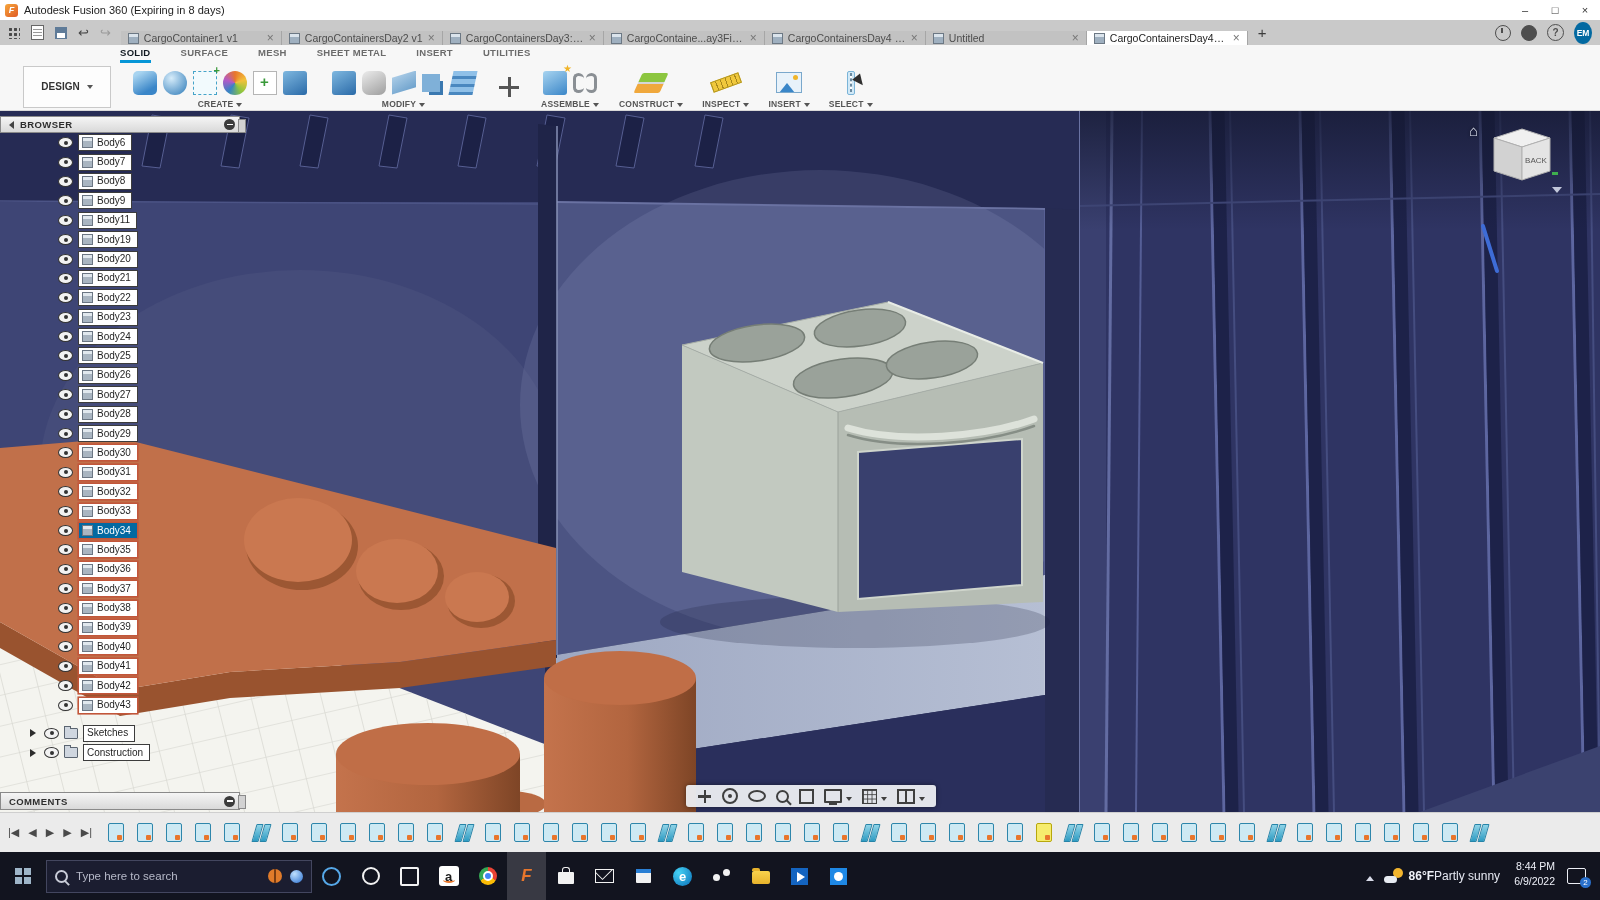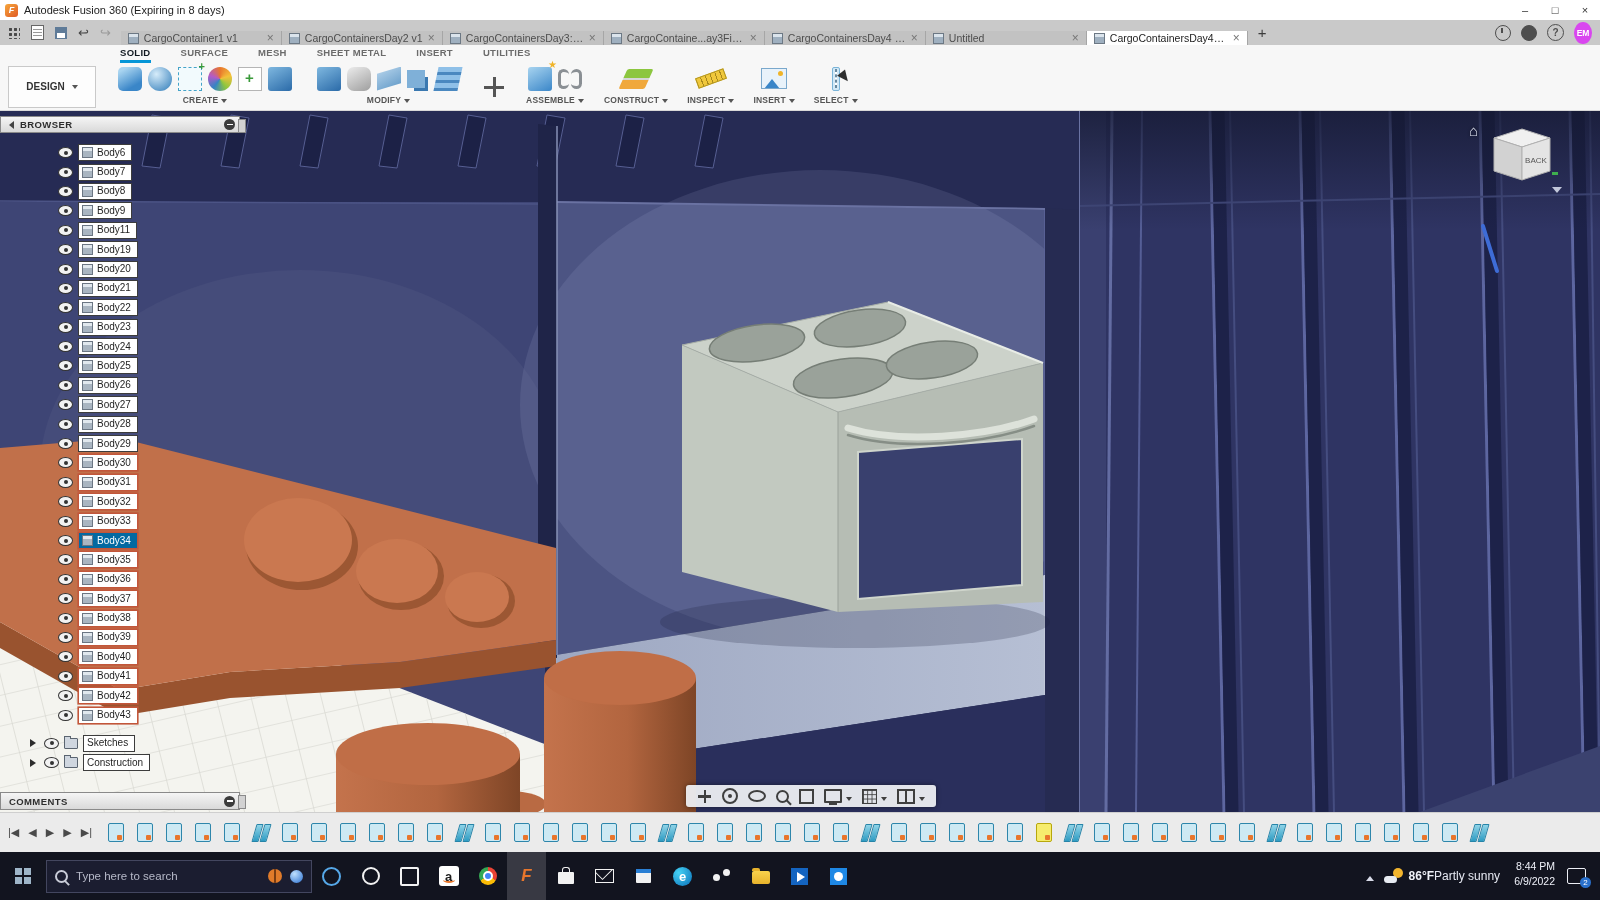--- a/index.html
+++ b/index.html
@@ -33,28 +33,28 @@
   .dtab-ic{width:9px;height:9px;flex:none;background:linear-gradient(#dbe4ec 35%,#9fb0c0 35%);border:1px solid #6c7884}
   .dtab-lbl{flex:1 1 auto;white-space:nowrap;overflow:hidden;text-overflow:ellipsis}
   .dtab-x{color:#767676;font-size:12px;flex:none}
   .newtab{display:flex;align-items:center;padding:0 10px;font-size:15px;color:#3c3c3c}
   .dt-right{margin-left:auto;display:flex;align-items:center;gap:10px;padding-right:8px}
   .tr-ic{width:14px;height:14px;border:1.6px solid #4e4e4e;border-radius:50%;position:relative}
   .tr-ic::after{content:"";position:absolute;left:5px;top:2px;width:1.6px;height:5px;background:#4e4e4e}
   .tr-ic.fill{background:#4e4e4e}
   .tr-help{width:15px;height:15px;border:1.6px solid #4e4e4e;border-radius:50%;display:flex;align-items:center;
            justify-content:center;font-size:10px;font-weight:bold;color:#4e4e4e}
-  .avatar{width:18px;height:22px;border-radius:50%;background:#d946ef;color:#fff;font-size:8.5px;font-weight:bold;
+  .avatar{width:18px;height:22px;border-radius:50%;background:#0369a1;color:#fff;font-size:8.5px;font-weight:bold;
           display:flex;align-items:center;justify-content:center}
   
   .ribbon{position:absolute;top:45px;left:0;right:0;height:65px;background:#f7f7f7;border-bottom:1px solid #d8d8d8;z-index:40}
   .rtabs{display:flex;gap:30px;height:19px;align-items:flex-end;padding:0 0 1px 120px;box-sizing:border-box}
   .rtab{font-size:9.5px;font-weight:bold;color:#6b6b6b;letter-spacing:.3px;padding-bottom:2px;border-bottom:3px solid transparent}
   .rtab.active{color:#101820;border-bottom-color:#0696d7}
-  .rtools{display:flex;align-items:flex-start;height:45px;padding-left:8px}
+  .rtools{display:flex;align-items:flex-end;height:45px;padding-left:23px}
   .design-box{align-self:center;display:flex;align-items:center;justify-content:center;width:86px;height:40px;
               background:#fdfdfd;border:1px solid #c9c9c9;font-size:10px;font-weight:bold;color:#333;margin-right:12px;gap:4px}
   .caret{width:0;height:0;border:3px solid transparent;border-top:4px solid #555;display:inline-block;margin-left:3px;transform:translateY(2px)}
   .tgroup{display:flex;flex-direction:column;align-items:center;justify-content:center;padding:0 7px}
   .tg-icons{display:flex;align-items:center;height:29px}
   .tg-label{font-size:8.5px;font-weight:bold;color:#555;display:flex;align-items:center;margin-top:2px;letter-spacing:.2px}
   .vdiv{width:1px;background:#dedede;margin:5px 2px}
   .ric{width:24px;height:24px;margin:0 3px;flex:none;box-sizing:border-box}
   .ric.blue{background:linear-gradient(150deg,#a8d4f0 15%,#3a86c8 75%);border-radius:5px}
   .ric.sphere{background:radial-gradient(circle at 35% 30%,#d6ecfa,#2d7ab8);border-radius:50%}
@@ -97,21 +97,21 @@
   .vc-caret{width:0;height:0;border:5px solid transparent;border-top:6px solid #c2c7da;align-self:flex-end;margin:0 0 -12px -8px}
   
   .browser-panel{position:absolute;left:0;top:6px;width:252px;z-index:12}
   .panel-header{position:relative;width:240px;height:17px;background:linear-gradient(#f5f5f5,#d9d9d9);
                 border:1px solid #8a8a8a;display:flex;align-items:center;box-sizing:border-box}
   .ph-arrow{width:0;height:0;border:4px solid transparent;border-right:5px solid #444;margin:0 6px 0 4px}
   .ph-title{font-size:9.5px;font-weight:bold;color:#2e2e2e;letter-spacing:.4px}
   .ph-btn{margin-left:auto;margin-right:4px;width:11px;height:11px;border-radius:50%;background:#3c3c3c;position:relative}
   .ph-btn::after{content:"";position:absolute;left:2.5px;top:4.5px;width:6px;height:1.6px;background:#fff}
   .ph-grip{position:absolute;right:-7px;top:2px;width:6px;height:12px;background:#d2d2d2;border:1px solid #8a8a8a}
-  .body-list{margin-top:10px}
+  .body-list{}
   .brow{display:flex;align-items:center;height:19.4px;padding-left:58px;box-sizing:border-box}
   .brow.folder{padding-left:30px;height:19.5px}
   .eye{width:13px;height:9px;background:#f2f2f2;border:1px solid #333;border-radius:50%;position:relative;flex:none;margin-right:5px}
   .eye::after{content:"";position:absolute;left:50%;top:50%;width:4px;height:4px;margin:-2px 0 0 -2px;background:#333;border-radius:50%}
   .bbox{display:inline-flex;align-items:center;height:15px;background:#fff;border:1px solid #3c3c3c;padding:0 6px 0 3px;gap:4px}
   .cube-ic{width:9px;height:9px;background:linear-gradient(#e1e8ee 35%,#a9b5c1 35%);border:1px solid #6b7683;flex:none}
   .blbl{font-size:10px;color:#1f1f1f;line-height:1;white-space:nowrap}
   .brow.hl .bbox{border-color:#c2563a;box-shadow:0 0 0 .6px #c2563a}
   .brow.sel .bbox{background:#0369a1;border-color:#c2563a}
   .brow.sel .blbl{color:#fff}

